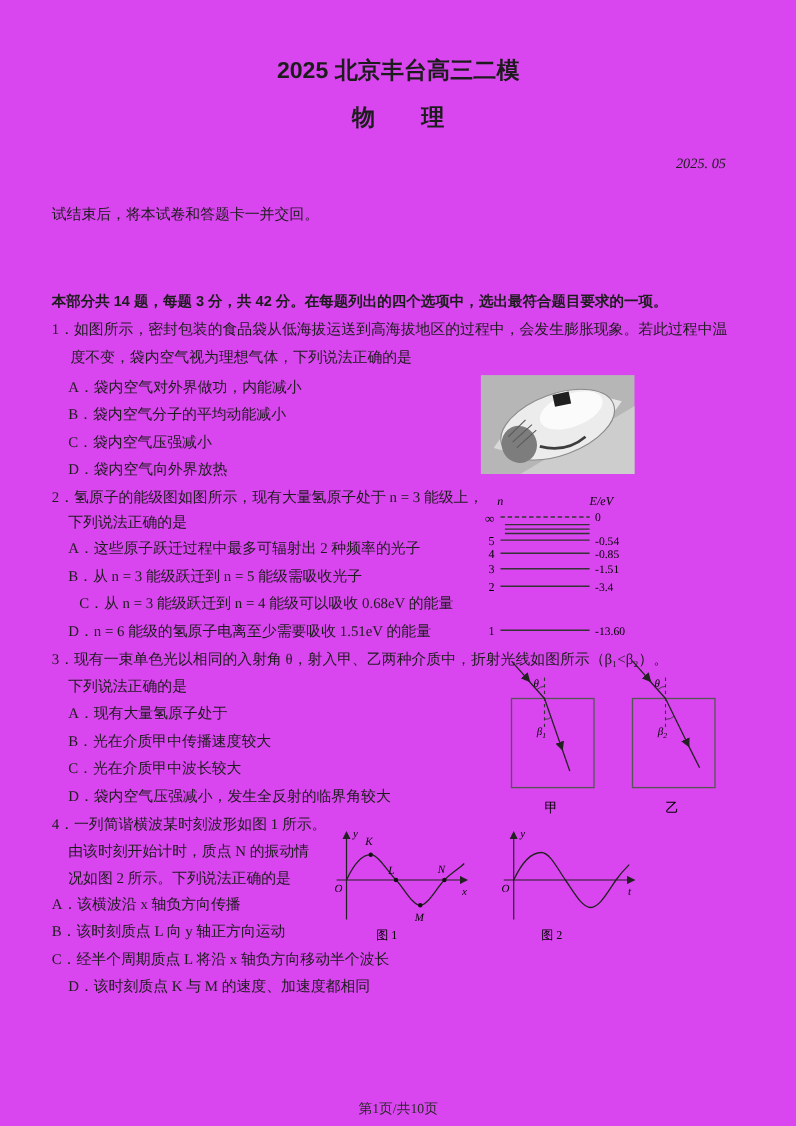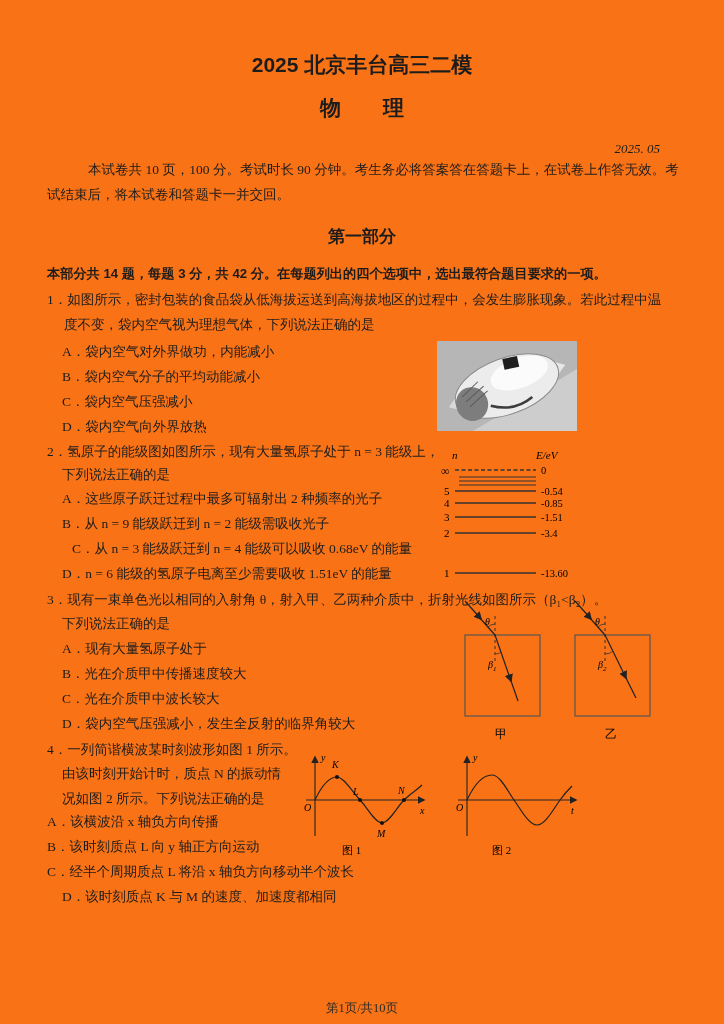--- a/index.html
+++ b/index.html
@@ -1,16 +1,16 @@
 <!DOCTYPE html>
 <html><head>
 <meta charset="utf-8">
 <style>
   html,body{margin:0;padding:0;background:#e9e9e9;}
-  .page{position:relative;width:724px;height:1024px;background:#f97316;overflow:hidden;
+  .page{position:relative;width:724px;height:1024px;background:#d946ef;overflow:hidden;
         font-family:"Liberation Serif","DejaVu Serif",serif;color:#1c1c1c;}
   .ln{position:absolute;font-size:13.5px;line-height:17px;white-space:nowrap;}
   .center{left:0;width:724px;text-align:center;}
   .hei{font-family:"Liberation Sans","DejaVu Sans",sans-serif;font-weight:bold;}
   .title{font-size:21px;}
   .subject{font-size:21px;}
   .sect{font-size:17px;}
   .date{right:64px;font-size:13px;}
   .note{font-size:13.2px;}
   .footer{font-size:12.5px;color:#2a2a2a;}
@@ -19,24 +19,22 @@
   .it{font-style:italic;}
 </style>
 </head>
 <body>
 
 <div class="page">
 
   <div class="ln center hei title" style="top:56px;">2025 北京丰台高三二模</div>
   <div class="ln center hei subject" style="top:99px;">物　　理</div>
   <div class="ln date" style="top:140px;font-style:italic;">2025. 05</div>
-  <div class="ln" style="top:161px;left:88px;">本试卷共 10 页，100 分。考试时长 90 分钟。考生务必将答案答在答题卡上，在试卷上作答无效。考</div>
   <div class="ln" style="top:186px;left:47px;">试结束后，将本试卷和答题卡一并交回。</div>
 
-  <div class="ln center hei sect" style="top:228px;">第一部分</div>
   <div class="ln hei note" style="top:265px;left:47px;">本部分共 14 题，每题 3 分，共 42 分。在每题列出的四个选项中，选出最符合题目要求的一项。</div>
 
   <div class="ln" style="top:291px;left:47px;">1．如图所示，密封包装的食品袋从低海拔运送到高海拔地区的过程中，会发生膨胀现象。若此过程中温</div>
   <div class="ln" style="top:316px;left:64px;">度不变，袋内空气视为理想气体，下列说法正确的是</div>
   <div class="ln" style="top:343px;left:62px;">A．袋内空气对外界做功，内能减小</div>
   <div class="ln" style="top:368px;left:62px;">B．袋内空气分子的平均动能减小</div>
   <div class="ln" style="top:393px;left:62px;">C．袋内空气压强减小</div>
   <div class="ln" style="top:418px;left:62px;">D．袋内空气向外界放热</div>
 
   <div class="fig" style="left:437px;top:341px;">
@@ -54,21 +52,21 @@
         <line x1="24" y1="40" x2="44" y2="31" stroke="#5a5a5a" stroke-width="1"></line>
         <line x1="26" y1="46" x2="48" y2="37" stroke="#5a5a5a" stroke-width="1"></line>
         <line x1="28" y1="52" x2="50" y2="43" stroke="#5a5a5a" stroke-width="1"></line>
       </g>
     </svg>
   </div>
 
   <div class="ln" style="top:443px;left:47px;">2．氢原子的能级图如图所示，现有大量氢原子处于 n = 3 能级上，</div>
   <div class="ln" style="top:466px;left:62px;">下列说法正确的是</div>
   <div class="ln" style="top:490px;left:62px;">A．这些原子跃迁过程中最多可辐射出 2 种频率的光子</div>
-  <div class="ln" style="top:515px;left:62px;">B．从 n = 9 能级跃迁到 n = 2 能级需吸收光子</div>
+  <div class="ln" style="top:515px;left:62px;">B．从 n = 3 能级跃迁到 n = 5 能级需吸收光子</div>
   <div class="ln" style="top:540px;left:72px;">C．从 n = 3 能级跃迁到 n = 4 能级可以吸收 0.68eV 的能量</div>
   <div class="ln" style="top:565px;left:62px;">D．n = 6 能级的氢原子电离至少需要吸收 1.51eV 的能量</div>
 
   <div class="fig" style="left:438px;top:448px;">
     <svg width="175" height="140" viewBox="0 0 175 140">
       <text x="14" y="11" font-size="11" class="it">n</text>
       <text x="98" y="11" font-size="11" class="it">E/eV</text>
 
       <text x="3" y="27" font-size="12">∞</text>
       <line x1="17" y1="22" x2="98" y2="22" stroke="#333" stroke-width="1.4" stroke-dasharray="4,2.5"></line>

